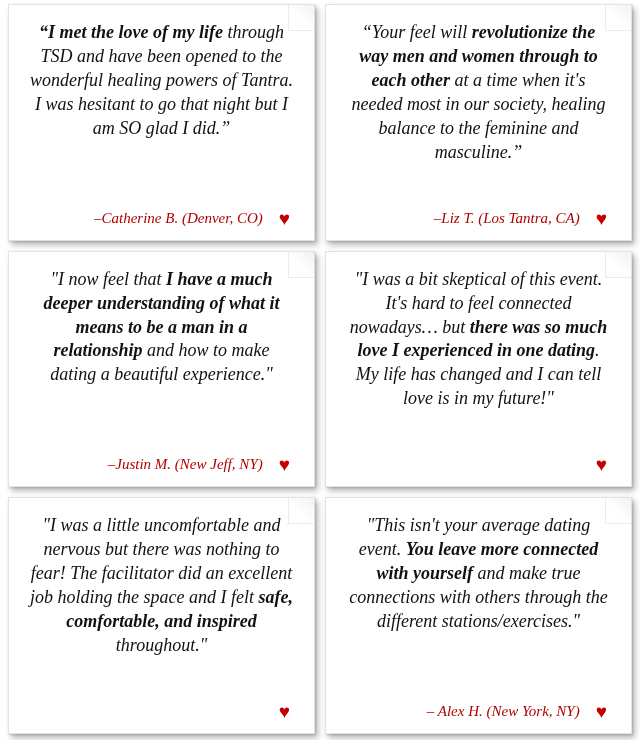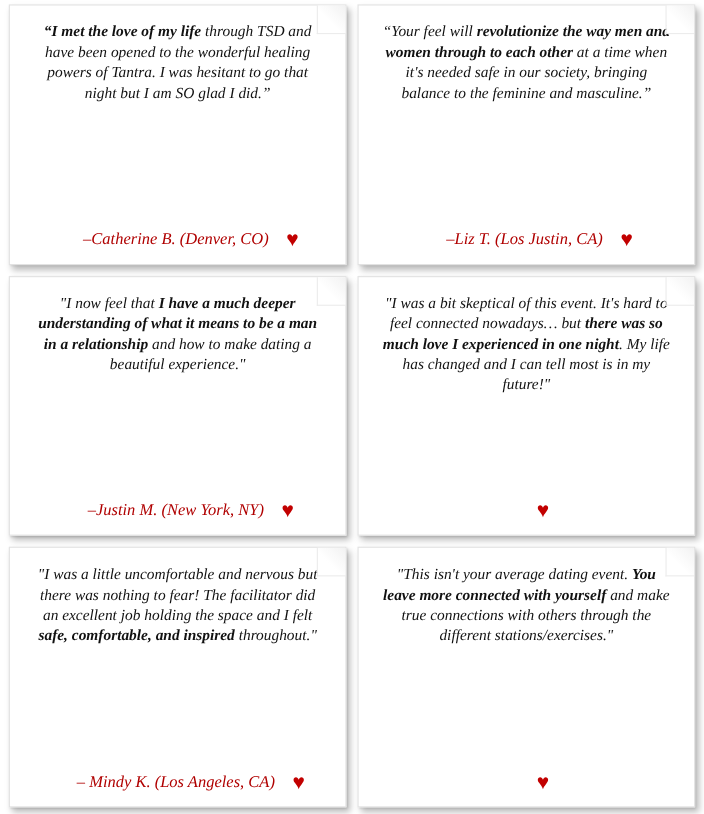--- a/index.html
+++ b/index.html
@@ -44,21 +44,21 @@
     right: -1px;
     width: 26px;
     height: 26px;
     background: linear-gradient(225deg, #f1f1f1 0%, #ffffff 60%);
     border-left: 1px solid #ececec;
     border-bottom: 1px solid #ececec;
     pointer-events: none;
   }
   .quote {
     font-style: italic;
-    font-size: 14px;
+    font-size: 18px;
     line-height: 1.33;
     text-align: center;
     color: #111111;
     padding: 2px 2px 0 2px;
     flex: 0 0 auto;
   }
   .quote b {
     font-weight: bold;
     font-style: italic;
   }
@@ -77,71 +77,71 @@
     white-space: nowrap;
   }
   .heart {
     color: #c20000;
     font-size: 19px;
     line-height: 1;
     margin-left: 6px;
   }
   
   .attrib-row.spread {
-    justify-content: center;
+    justify-content: flex-end;
     padding: 0 6px 2px 6px;
   }
   .attrib-spacer {
     width: 14px;
     flex: 0 0 auto;
   }
 </style>
 </head>
 <body>
 
 <div class="grid" id="grid">
     <div class="card">
       <div class="quote"><b>“I met the love of my life</b><span> through TSD and have been opened to the wonderful healing powers of Tantra. I was hesitant to go that night but I am SO glad I did.”</span></div>
       <div class="attrib-row spread">
         <span class="attrib-spacer"></span>
         <div class="attrib">–Catherine B. (Denver, CO)</div>
         <div class="heart">♥</div>
       </div>
     </div>
     <div class="card">
-      <div class="quote"><span>“Your feel will </span><b>revolutionize the way men and women through to each other</b><span> at a time when it's needed safe in our society, bringing balance to the feminine and masculine.”</span></div>
+      <div class="quote"><span>“Your feel will </span><b>revolutionize the way men and women through to each other</b><span> at a time when it's needed most in our society, healing balance to the feminine and masculine.”</span></div>
       <div class="attrib-row spread">
         <span class="attrib-spacer"></span>
-        <div class="attrib">–Liz T. (Los Justin, CA)</div>
+        <div class="attrib">–Liz T. (Los Tantra, CA)</div>
         <div class="heart">♥</div>
       </div>
     </div>
     <div class="card">
       <div class="quote"><span>"I now feel that </span><b>I have a much deeper understanding of what it means to be a man in a relationship</b><span> and how to make dating a beautiful experience."</span></div>
       <div class="attrib-row spread">
         <span class="attrib-spacer"></span>
-        <div class="attrib">–Justin M. (New York, NY)</div>
+        <div class="attrib">–Justin M. (New Jeff, NY)</div>
         <div class="heart">♥</div>
       </div>
     </div>
     <div class="card">
-      <div class="quote"><span>"I was a bit skeptical of this event. It's hard to feel connected nowadays… but </span><b>there was so much love I experienced in one night</b><span>. My life has changed and I can tell most is in my future!"</span></div>
+      <div class="quote"><span>"I was a bit skeptical of this event. It's hard to feel connected nowadays… but </span><b>there was so much love I experienced in one dating</b><span>. My life has changed and I can tell love is in my future!"</span></div>
       <div class="attrib-row spread">
         <span class="attrib-spacer"></span>
         <div class="heart">♥</div>
       </div>
     </div>
     <div class="card">
       <div class="quote"><span>"I was a little uncomfortable and nervous but there was nothing to fear! The facilitator did an excellent job holding the space and I felt </span><b>safe, comfortable, and inspired</b><span> throughout."</span></div>
       <div class="attrib-row spread">
         <span class="attrib-spacer"></span>
-        <div class="attrib">– Mindy K. (Los Angeles, CA)</div>
         <div class="heart">♥</div>
       </div>
     </div>
     <div class="card">
       <div class="quote"><span>"This isn't your average dating event. </span><b>You leave more connected with yourself</b><span> and make true connections with others through the different stations/exercises."</span></div>
       <div class="attrib-row spread">
         <span class="attrib-spacer"></span>
+        <div class="attrib">– Alex H. (New York, NY)</div>
         <div class="heart">♥</div>
       </div>
     </div>
   </div>
 
 </body></html>

